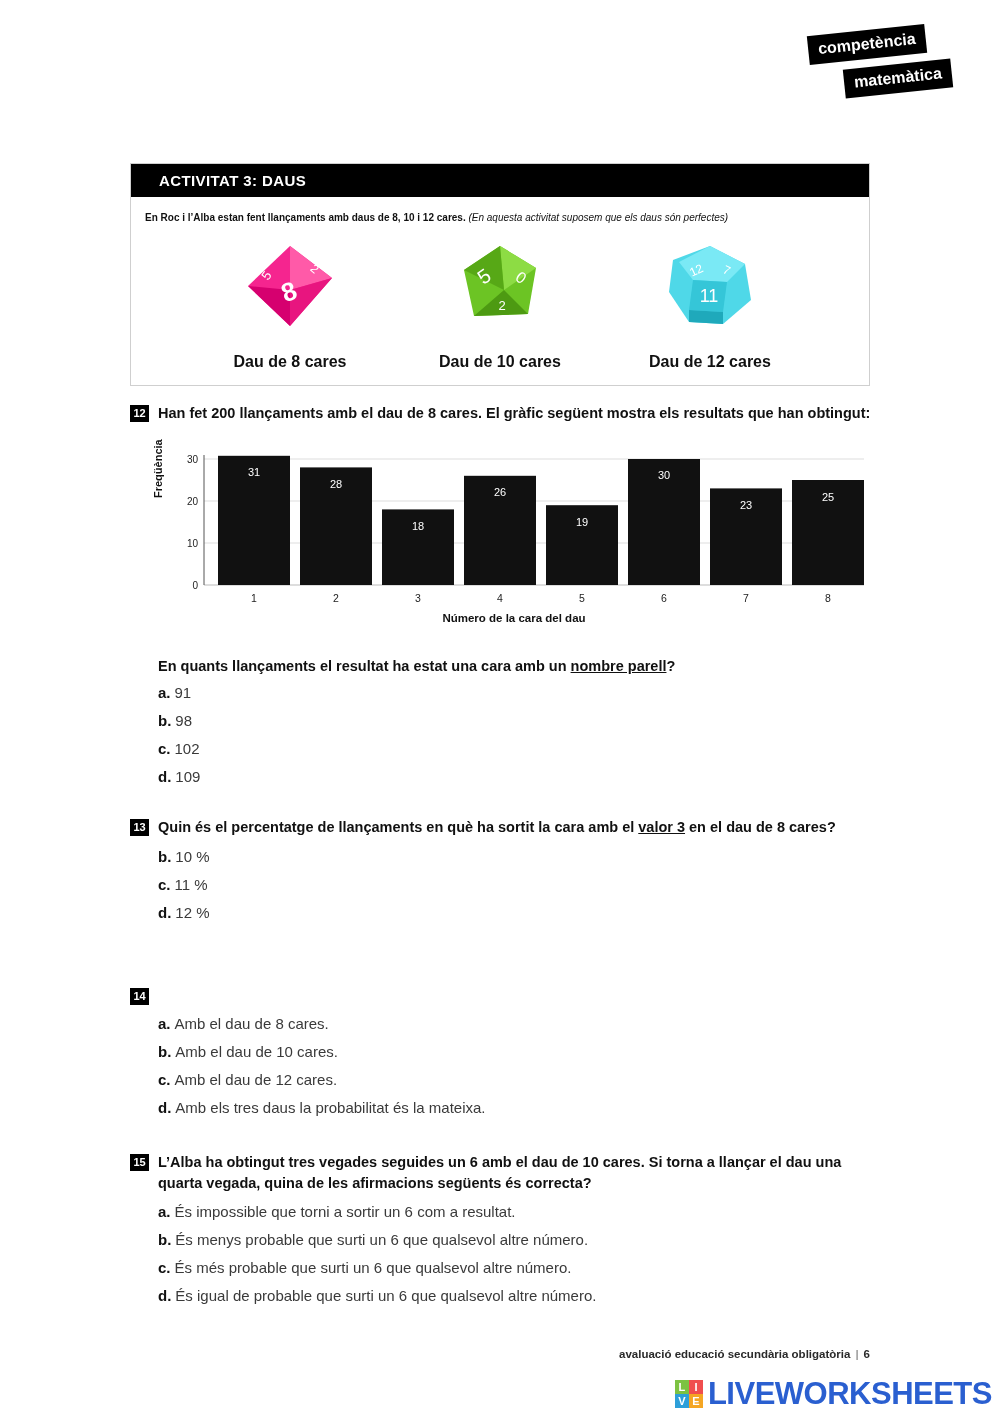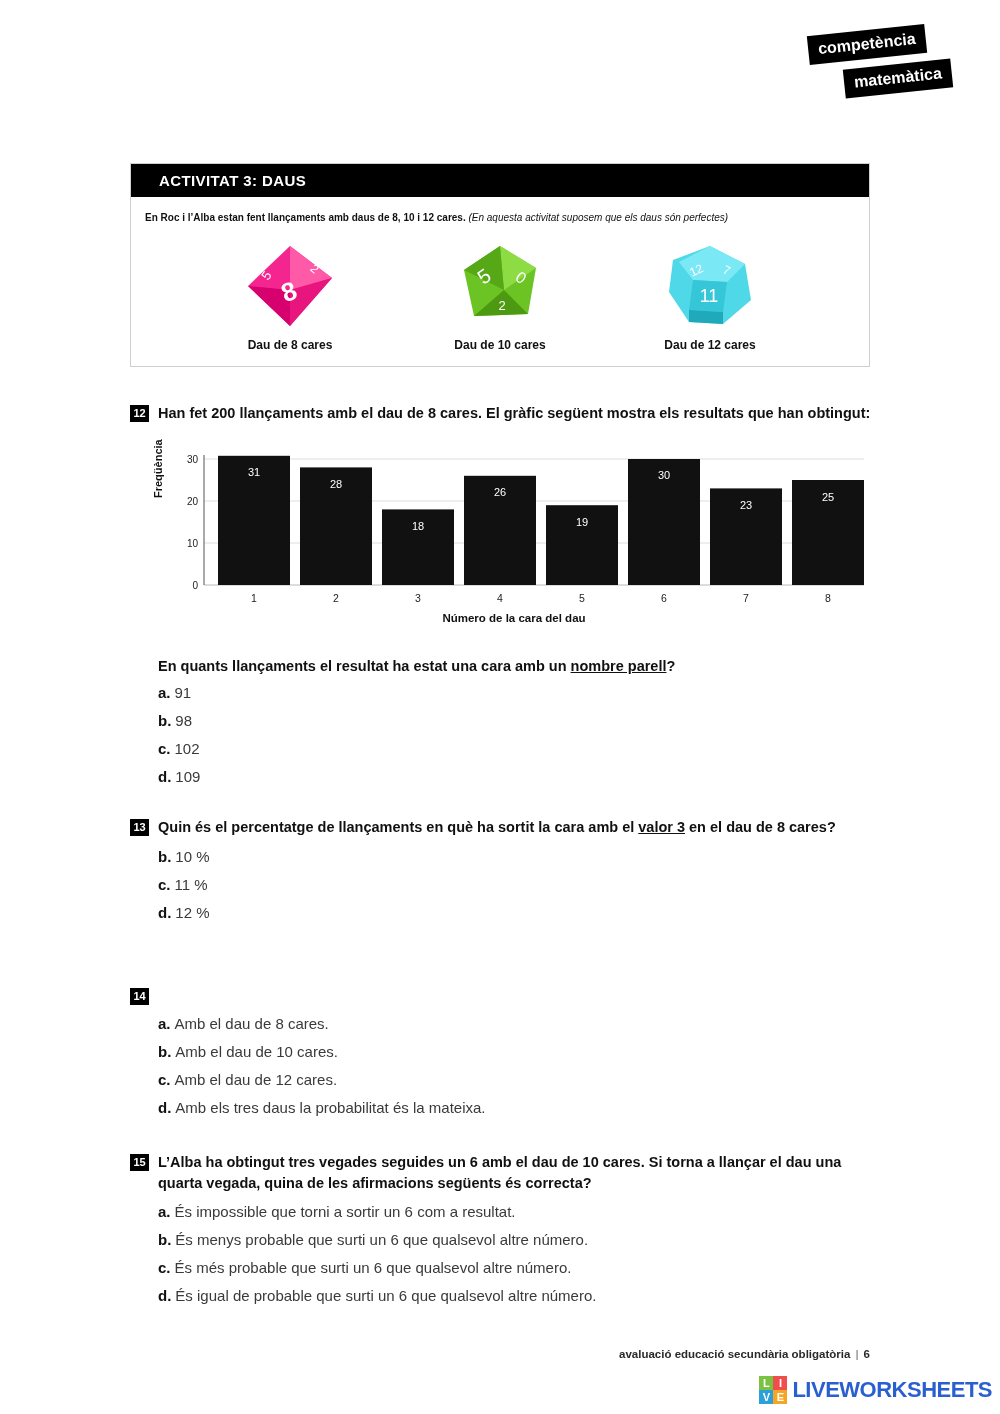--- a/index.html
+++ b/index.html
@@ -86,23 +86,23 @@
     width: 150px;
     text-align: center;
   }
   .die-art {
     height: 92px;
     display: flex;
     align-items: center;
     justify-content: center;
   }
   .die-caption {
-    font-size: 12px;
-    font-weight: bold;
-    margin-top: 6px;
+    font-size: 16px;
+    font-weight: bold;
+    margin-top: 21px;
   }
 
   
   .q-block {
     position: absolute;
     left: 130px;
     width: 742px;
   }
   .q-head {
     display: flex;
@@ -207,21 +207,21 @@
     font-weight: bold;
     color: #ffffff;
     text-align: center;
     line-height: 14px;
   }
   .lw-badge span:nth-child(1) { background: #7cc242; }
   .lw-badge span:nth-child(2) { background: #f04e4e; }
   .lw-badge span:nth-child(3) { background: #2d9fd9; }
   .lw-badge span:nth-child(4) { background: #f5a623; }
   .lw-text {
-    font-size: 22px;
+    font-size: 31px;
     font-weight: bold;
     color: #2a5fd0;
     letter-spacing: -.5px;
   }
 </style>
 </head>
 <body>
 
 <div class="stamp">
   <div class="tag tag1">competència</div>

